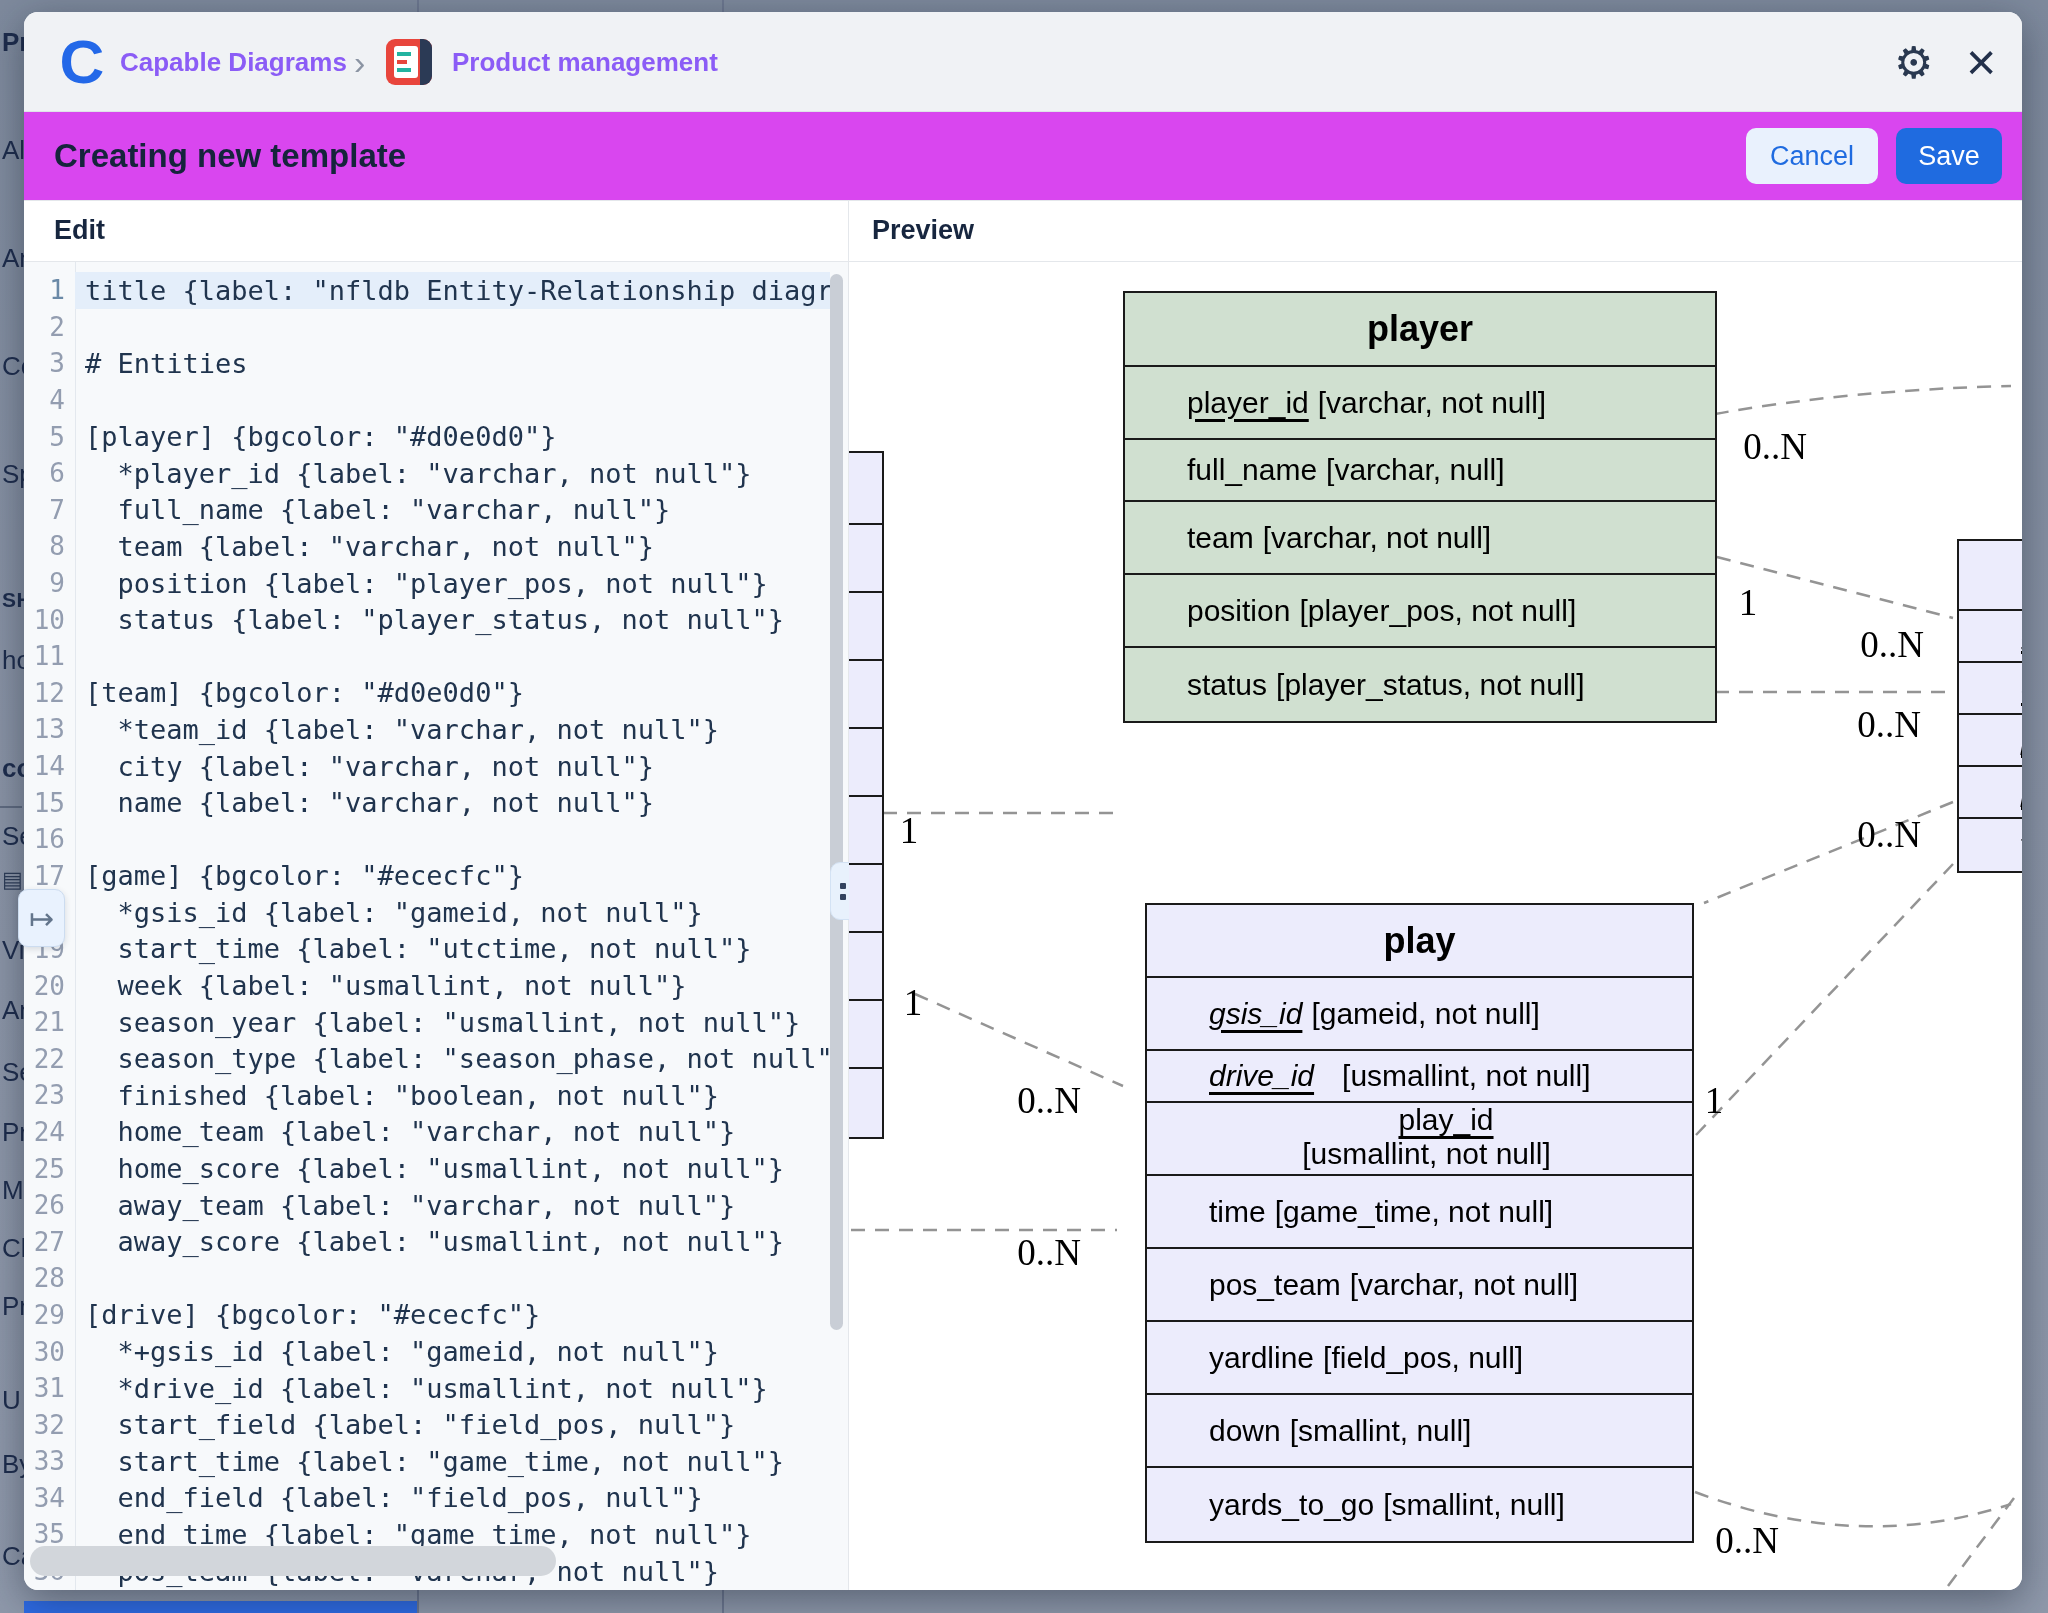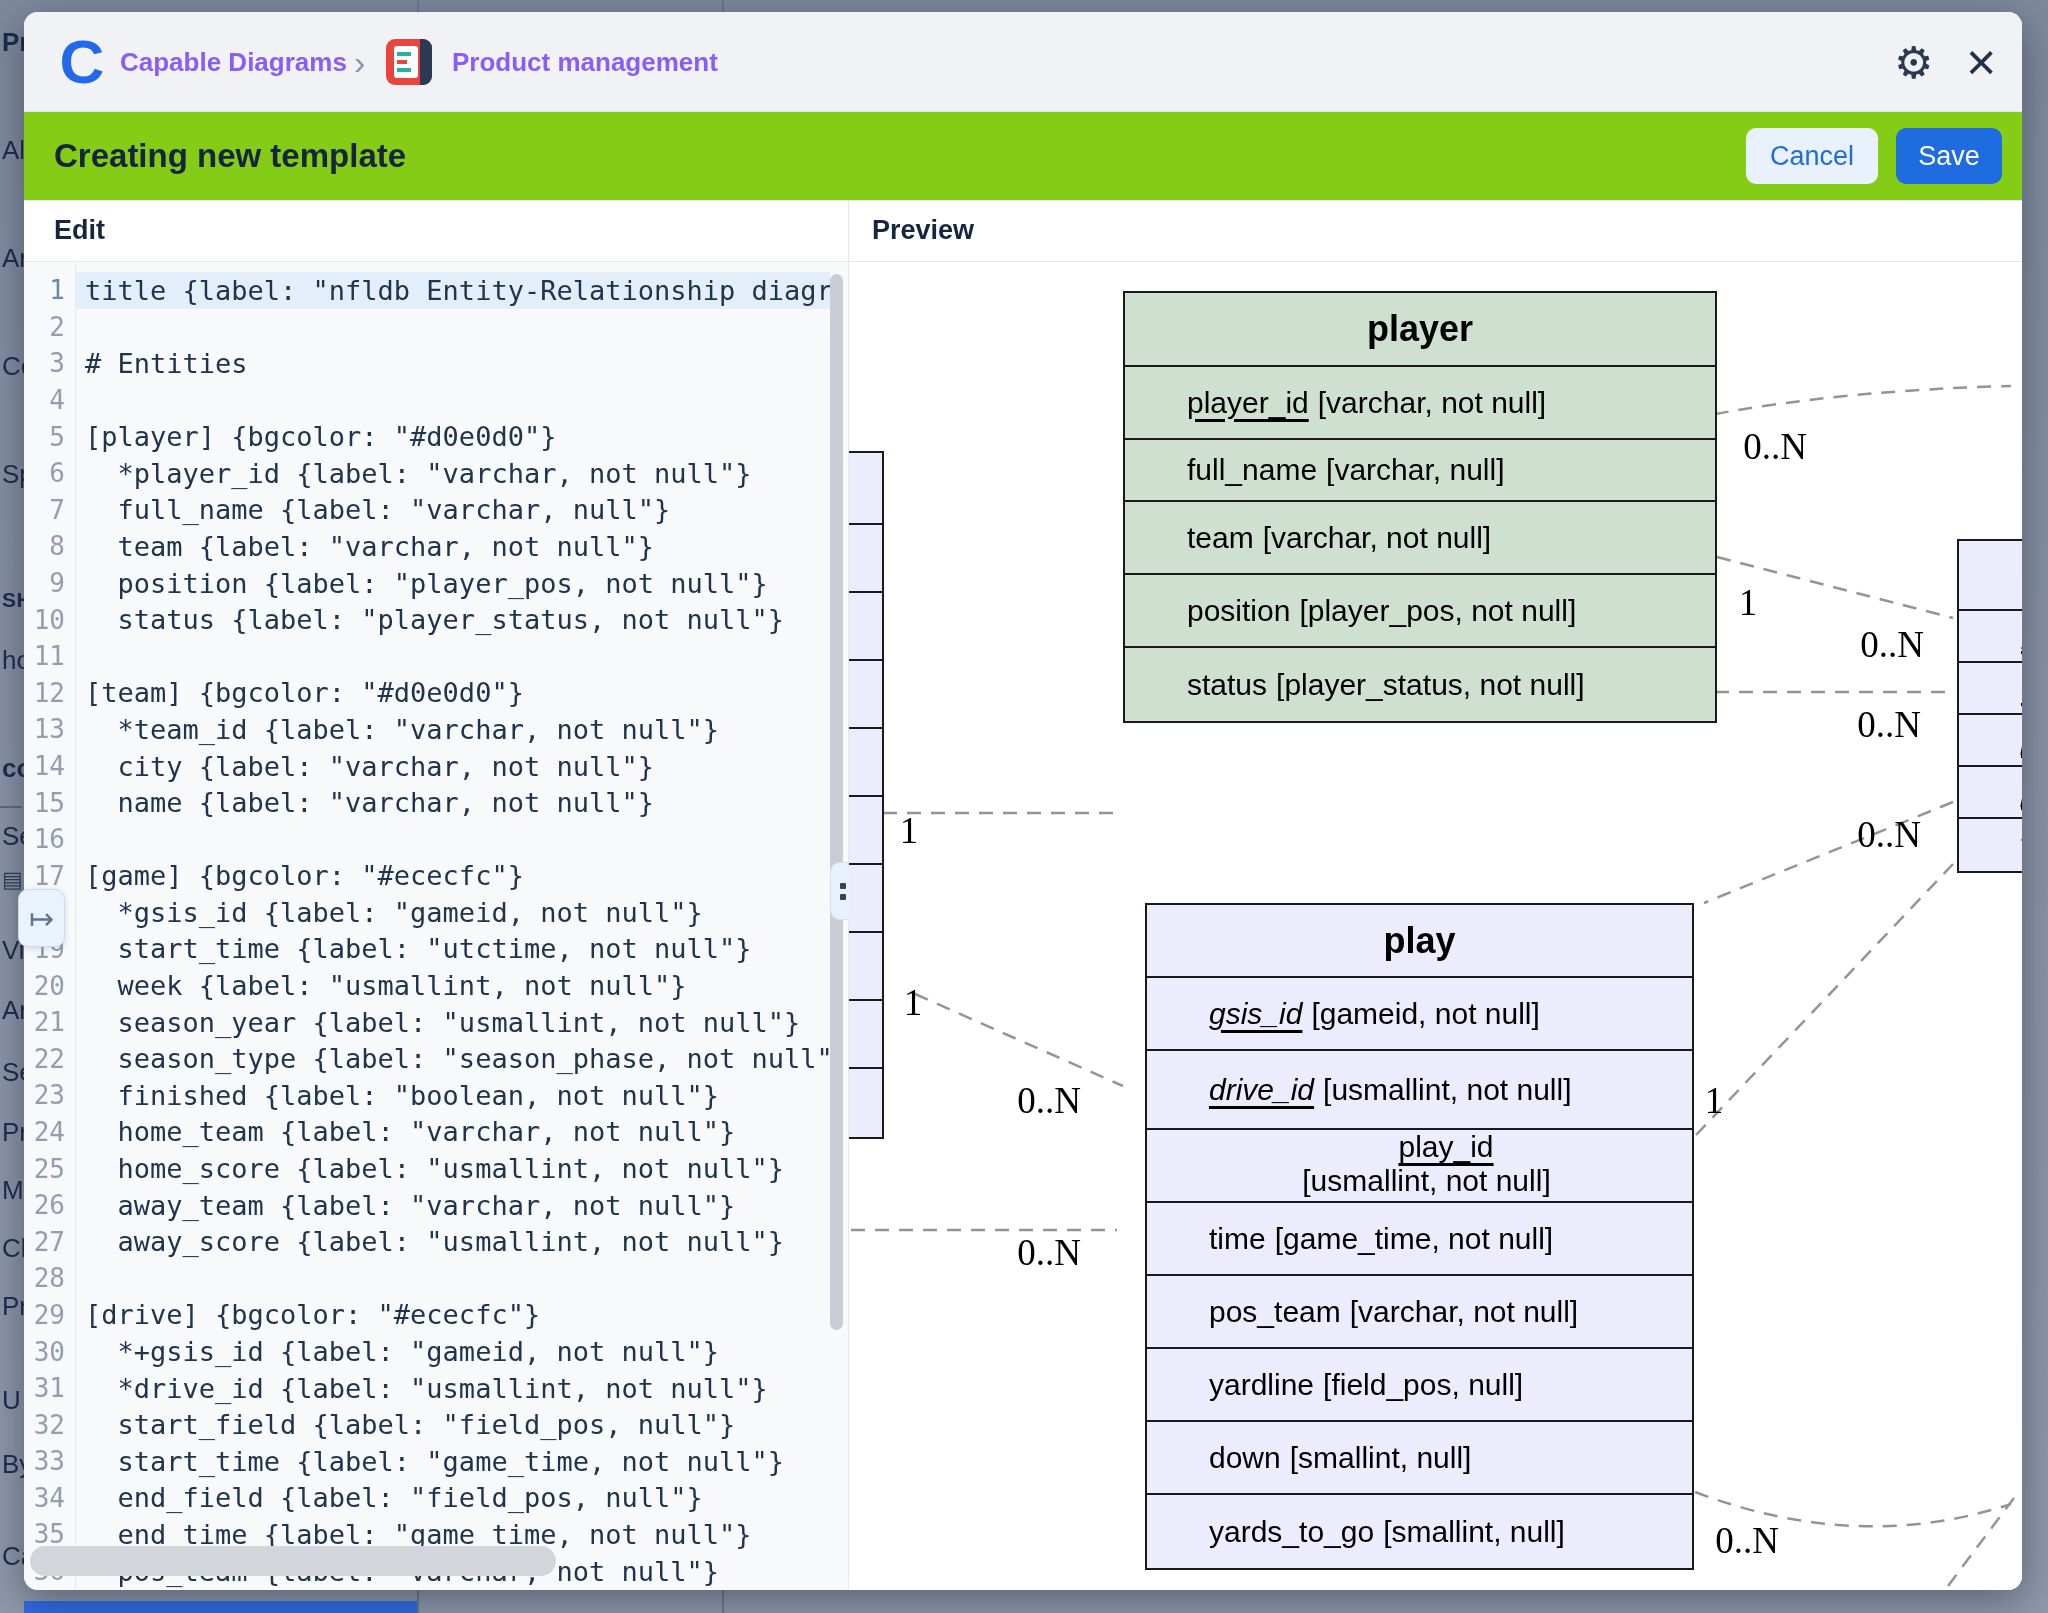--- a/index.html
+++ b/index.html
@@ -36,21 +36,21 @@
     background:#ffffff; border-radius:3px; }
   .prod-icon .bar1 { position:absolute; left:11px; top:13px; width:14px; height:4px; background:#22b3a0; }
   .prod-icon .bar2 { position:absolute; left:11px; top:21px; width:10px; height:4px; background:#e8453c; }
   .prod-icon .bar3 { position:absolute; left:11px; top:29px; width:14px; height:4px; background:#22b3a0; }
   .prod-icon .side { position:absolute; right:0; top:0; width:12px; height:46px; background:#2b3a55; }
   .icon-btn { position:absolute; top:0; height:100px; display:flex; align-items:center;
     color:#2a3950; cursor:pointer; }
   .gear { left:1870px; font-size:44px; }
   .closer { left:1942px; font-size:52px; font-weight:400; color:#22304a; }
 
-  .header-row { position:absolute; left:0; top:100px; width:100%; height:88px; background:#84cc16; }
+  .header-row { position:absolute; left:0; top:100px; width:100%; height:88px; background:#d946ef; }
   .page-title { position:absolute; left:30px; top:0; height:88px; display:flex; align-items:center;
     font-size:33px; font-weight:700; color:#16243c; }
   .btn { position:absolute; top:16px; height:56px; border:none; border-radius:10px;
     font-family:"Liberation Sans",sans-serif; font-size:27px; display:flex;
     align-items:center; justify-content:center; cursor:pointer; }
   .btn-cancel { left:1722px; width:132px; background:#e9f1fd; color:#1f6be0; }
   .btn-save { left:1872px; width:106px; background:#1f6be0; color:#ffffff; font-weight:500; }
   .hdiv1 { position:absolute; left:0; top:188px; width:100%; height:1px; background:#e4e7eb; }
   .hdiv2 { position:absolute; left:0; top:249px; width:100%; height:1px; background:#e4e7eb; }
   .vdiv  { position:absolute; left:824px; top:188px; width:1px; height:1390px; background:#e4e7eb; }
@@ -367,21 +367,21 @@
             <span class="nm">status</span>
             <span>[player_status, not null]</span>
           </div>
         </div>
         <div class="er-table" style="left: 296px; top: 641px; width: 549px; background: rgb(236, 236, 252);">
           <div class="er-head" style="height: 73px;">play</div>
           <div class="er-row" style="height: 73px; font-size: 30px;">
             <span class="nm pkfk">gsis_id</span>
             <span>[gameid, not null]</span>
           </div>
-          <div class="er-row" style="height: 79px; font-size: 30px;">
+          <div class="er-row" style="height: 52px; font-size: 30px; gap: 19px;">
             <span class="nm pkfk">drive_id</span>
             <span>[usmallint, not null]</span>
           </div>
           <div class="er-row" style="height: 73px; font-size: 30px; flex-direction: column;">
             <span class="nm pk">play_id</span>
             <span>[usmallint, not null]</span>
           </div>
           <div class="er-row" style="height: 73px; font-size: 30px;">
             <span class="nm">time</span>
             <span>[game_time, not null]</span>

